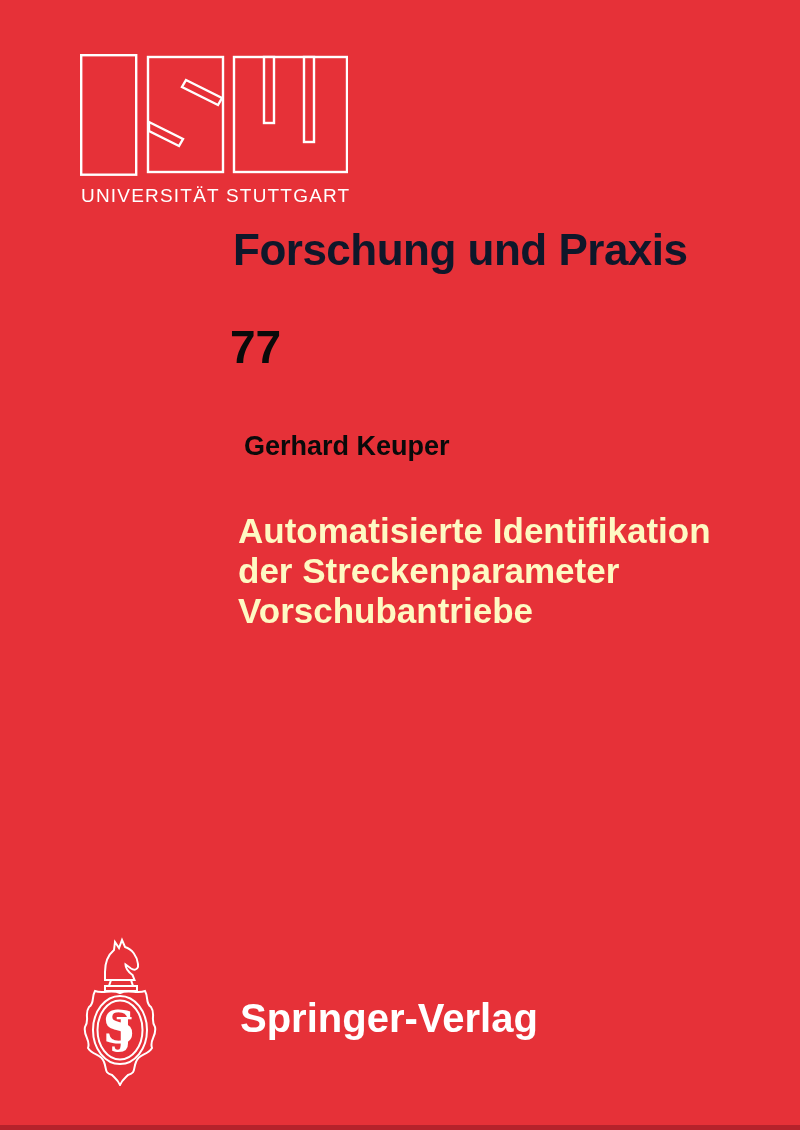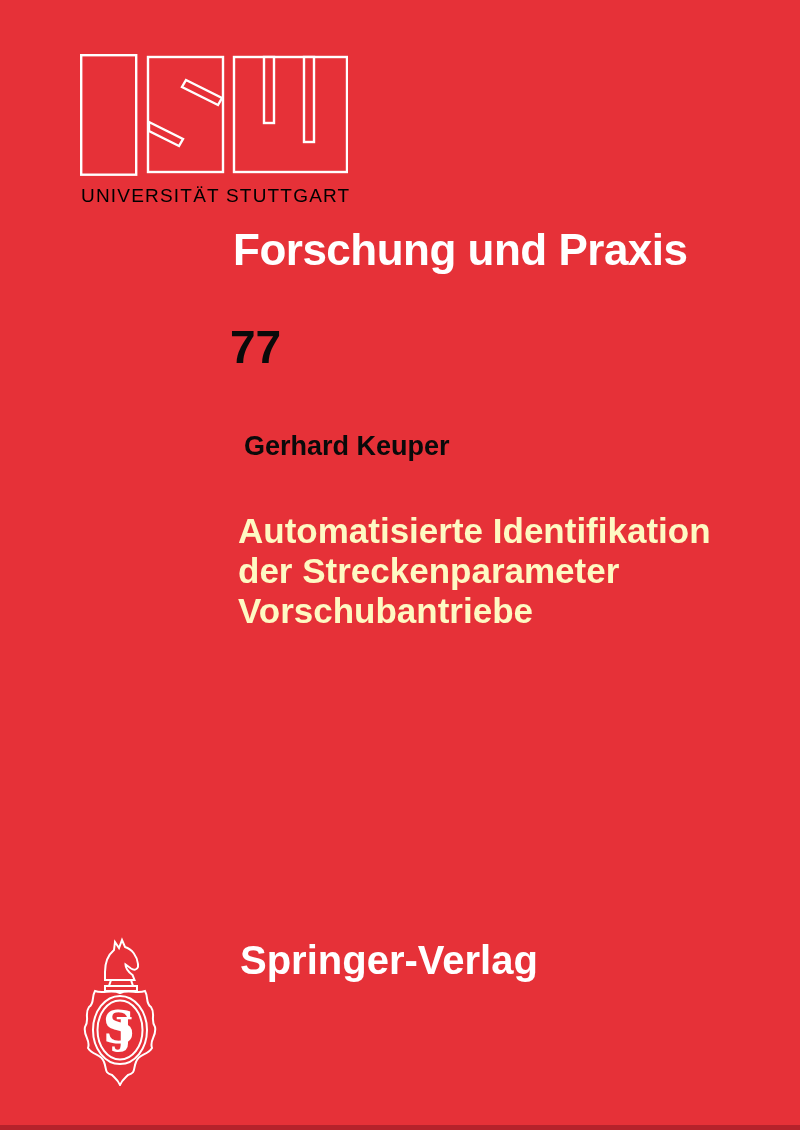--- a/index.html
+++ b/index.html
@@ -23,30 +23,30 @@
     pointer-events: none;
   }
   .abs { position: absolute; }
 
   .isw-logo-svg {
     left: 80px; top: 54px;
     width: 268px; height: 122px;
   }
   .university {
     left: 81px; top: 186px;
-    color: #000000;
+    color: #ffffff;
     font-size: 19px;
     font-weight: 400;
     letter-spacing: 1.2px;
     line-height: 1.1;
     white-space: nowrap;
   }
   .series-name {
     left: 233px; top: 228px;
-    color: #ffffff;
+    color: #0f172a;
     font-size: 44px;
     font-weight: 700;
     letter-spacing: -0.5px;
     line-height: 1;
     white-space: nowrap;
   }
   .series-volume {
     left: 230px; top: 324px;
     color: #0A0A0A;
     font-size: 46px;
@@ -68,21 +68,21 @@
     font-size: 35px;
     font-weight: 700;
     line-height: 40px;
     white-space: nowrap;
   }
   .springer-emblem-svg {
     left: 72px; top: 936px;
     width: 96px; height: 150px;
   }
   .publisher-name {
-    left: 240px; top: 940px;
+    left: 240px; top: 998px;
     color: #FFFFFF;
     font-size: 40px;
     font-weight: 700;
     line-height: 1;
     white-space: nowrap;
   }
   .emblem-monogram {
     font-family: "DejaVu Serif", serif;
     font-weight: 700;
     fill: #FFFFFF;

